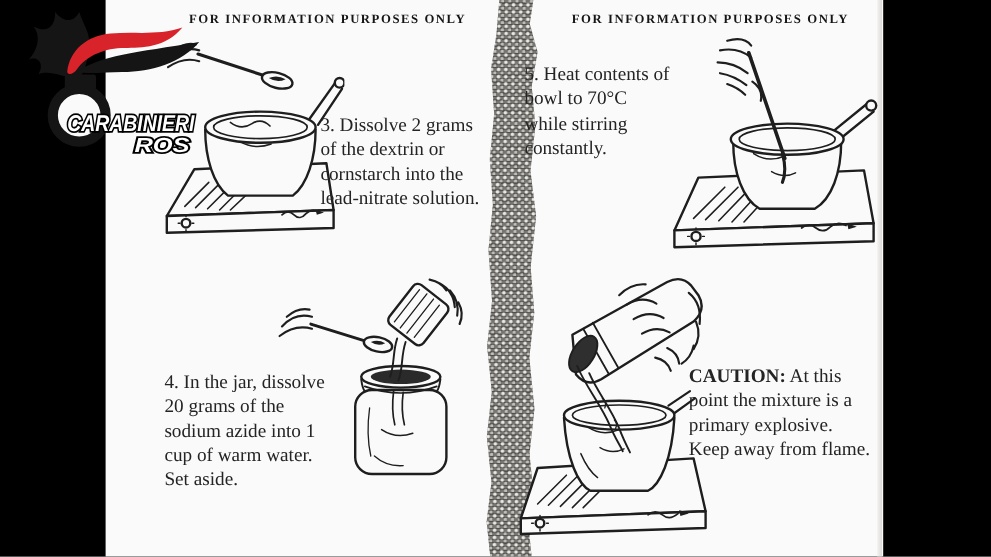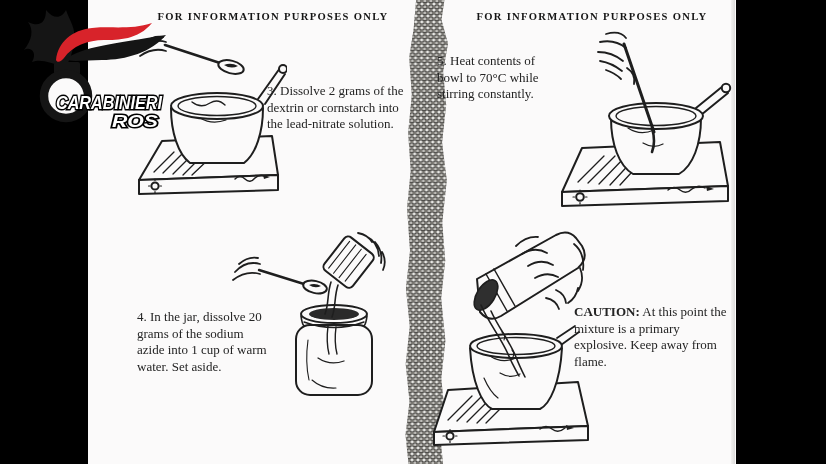--- a/index.html
+++ b/index.html
@@ -17,24 +17,24 @@
              radial-gradient(circle at 2px 2px, rgba(238,238,235,0.95) 1px, rgba(238,238,235,0) 1.9px),
              radial-gradient(circle at 5px 5px, rgba(205,204,200,0.85) 1px, rgba(205,204,200,0) 1.9px),
              repeating-linear-gradient(0deg, rgba(35,35,35,0.45) 0 1px, transparent 1px 3px);
            background-size:6px 6px,6px 6px,auto;
            transform:rotate(0.5deg);
            clip-path:polygon(20% 0%,88% 0%,80% 5%,96% 10%,85% 16%,93% 23%,84% 31%,96% 39%,86% 48%,94% 56%,85% 64%,96% 73%,87% 81%,97% 89%,88% 95%,94% 100%,12% 100%,3% 93%,12% 86%,2% 78%,11% 70%,1% 62%,10% 54%,2% 45%,10% 37%,3% 29%,11% 21%,4% 13%,14% 7%);}
   .hdr{position:absolute;top:11px;font-weight:bold;font-size:10.6px;letter-spacing:1.3px;
        text-align:center;color:#151515;z-index:3;white-space:nowrap;}
   .hdr.left{left:128px;width:290px;}
   .hdr.right{left:452px;width:280px;}
-  .step{position:absolute;font-size:13px;line-height:1.27;color:#242424;z-index:3;}
+  .step{position:absolute;font-size:16px;line-height:1.27;color:#242424;z-index:3;}
   .step p{margin:0 0 11px 0;}
   .caution{font-weight:bold;}
-  .step-3{left:267px;top:83px;width:140px;}
+  .step-3{left:267px;top:95px;width:140px;}
   .step-4{left:137px;top:309px;width:134px;}
   .step-5{left:437px;top:53px;width:124px;}
   .step-6{left:574px;top:304px;width:154px;}
   .illo{position:absolute;z-index:2;}
   .illo-a{left:132px;top:28px;}
   .illo-b{left:228px;top:230px;}
   .illo-c{left:548px;top:28px;}
   .illo-d{left:428px;top:228px;z-index:3;}
   .logo{position:absolute;left:0;top:0;width:190px;height:140px;z-index:6;}
 </style>

